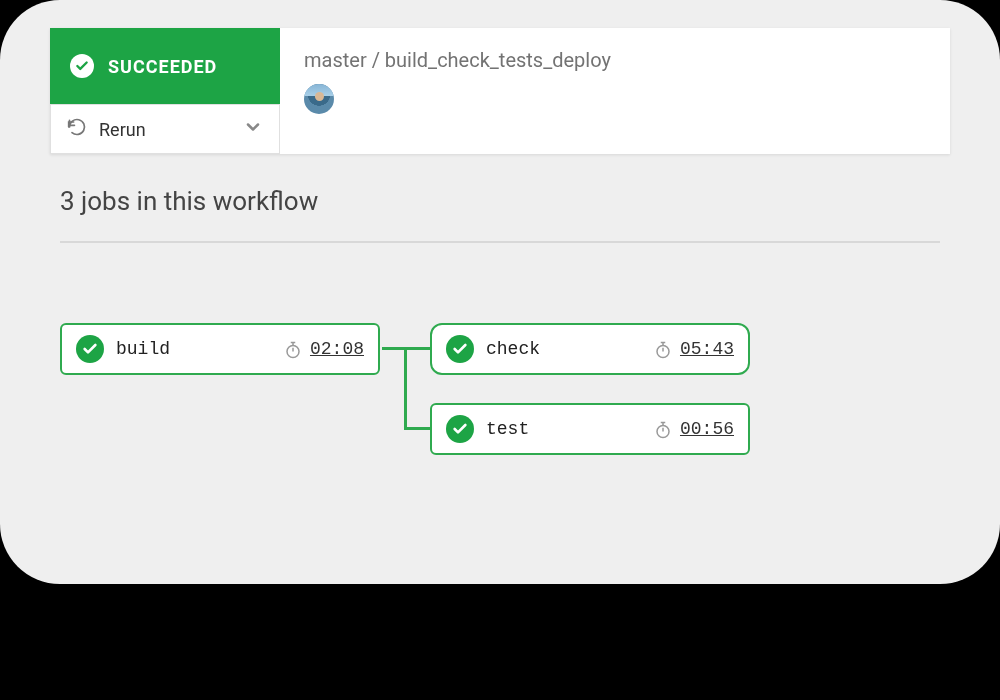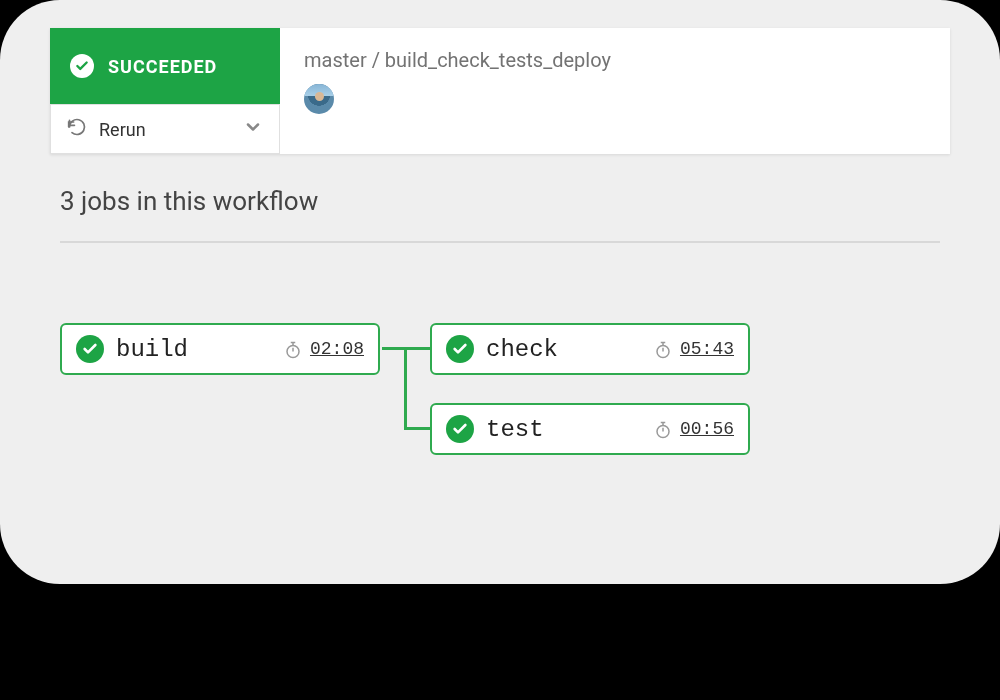--- a/index.html
+++ b/index.html
@@ -131,40 +131,40 @@
       height: 28px;
       border-radius: 50%;
       background: #1da445;
       display: flex;
       align-items: center;
       justify-content: center;
       flex-shrink: 0;
     }
     .job-name {
       font-family: "SFMono-Regular", Consolas, "Liberation Mono", Menlo, monospace;
-      font-size: 24px;
+      font-size: 18px;
       color: #222;
     }
     .job-duration-wrap {
       margin-left: auto;
       display: flex;
       align-items: flex-end;
       gap: 8px;
       font-family: "SFMono-Regular", Consolas, "Liberation Mono", Menlo, monospace;
       font-size: 18px;
       color: #333;
       text-decoration: underline;
     }
     .stopwatch {
       width: 18px;
       height: 18px;
       flex-shrink: 0;
     }
     #job-build { left: 0; top: 0; }
-    #job-check { left: 370px; top: 0; }
+    #job-check { left: 370px; top: 0; border-radius: 12px; }
     #job-test  { left: 370px; top: 80px; }
     .connector {
       position: absolute;
       background: #2faa4f;
     }
     
     .conn-h1 { left: 322px; top: 24px; width: 48px; height: 3px; }
     .conn-v  { left: 344px; top: 27px; width: 3px; height: 78px; }
     .conn-h2 { left: 344px; top: 104px; width: 26px; height: 3px; }
   </style>

